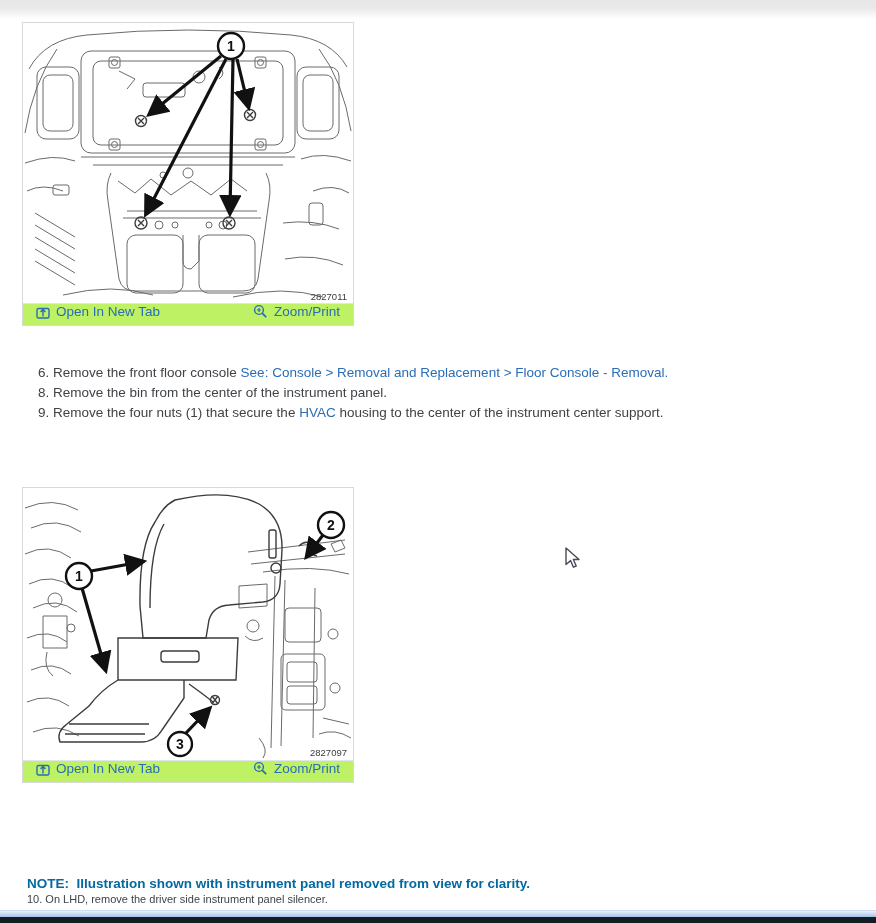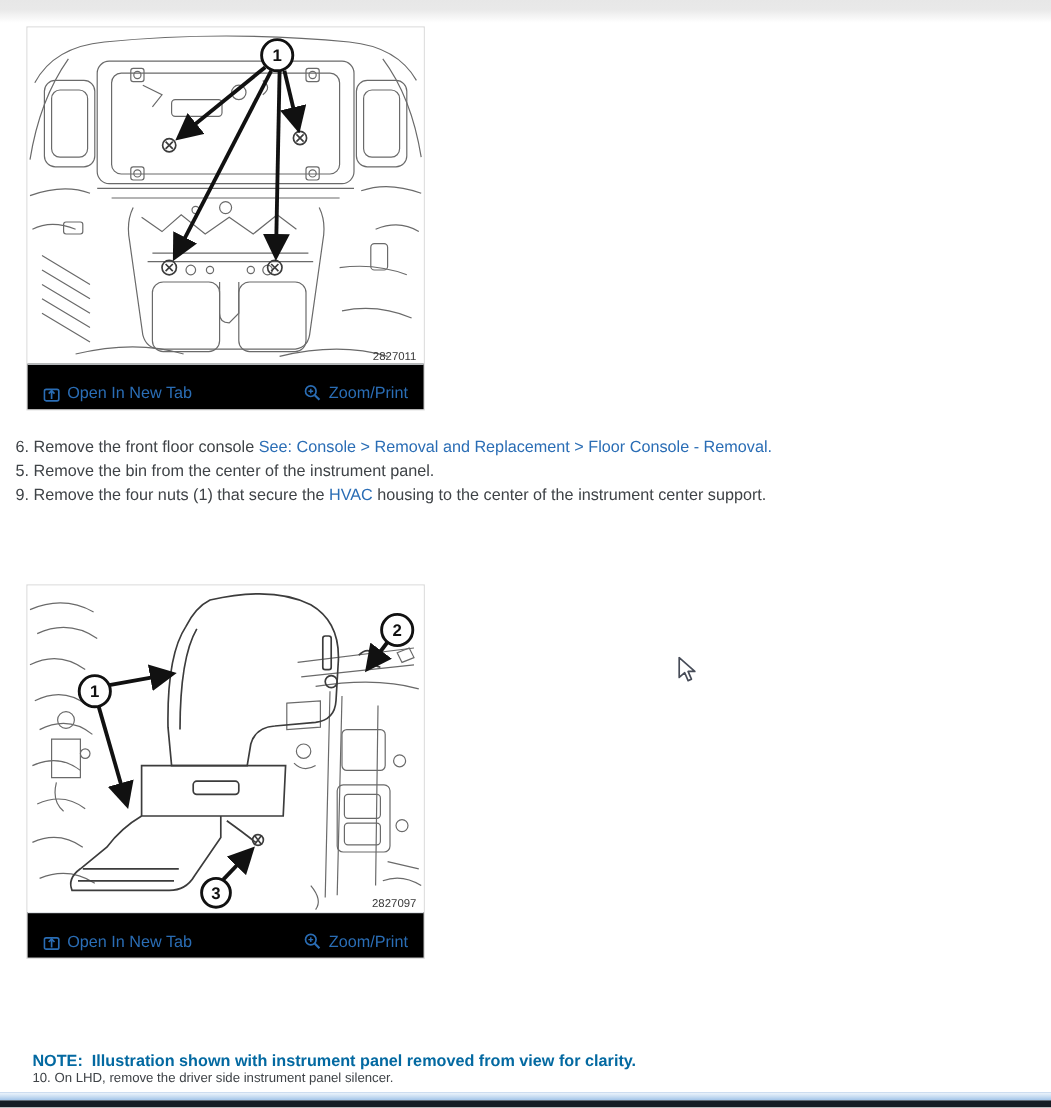--- a/index.html
+++ b/index.html
@@ -16,29 +16,29 @@
   }
   .figure-panel {
     position: absolute; left: 22px; width: 332px;
     border: 1px solid #d9d9d9; background: #fff;
   }
   #figure-panel-1 { top: 22px; }
   #figure-panel-2 { top: 487px; }
   .figure-image { display: block; background: #fff; }
   .figure-footer {
     display: flex; justify-content: space-between; align-items: center;
-    padding: 16px 13px 6px 13px;
-    background: #000000; border-top: 1px solid #e2e5e9;
+    padding: 0 13px 6px 13px;
+    background: #bef264; border-top: 1px solid #e2e5e9;
   }
   .figure-link {
     display: inline-flex; align-items: center; gap: 6px;
     color: #2a6db5; font-size: 13.5px; text-decoration: none; cursor: pointer;
     white-space: nowrap;
   }
-  .steps { position: absolute; left: 13px; top: 363px; font-size: 13.5px; line-height: 20px; color: #3f4347; }
+  .steps { position: absolute; left: 38px; top: 363px; font-size: 13.5px; line-height: 20px; color: #3f4347; }
   .steps .step { white-space: nowrap; }
   .inline-link { color: #2a6db5; text-decoration: none; cursor: pointer; }
   .note {
     position: absolute; left: 27px; top: 876px;
     font-size: 13.5px; font-weight: bold; color: #0369a1; white-space: pre-wrap;
   }
   .step10 { position: absolute; left: 27px; top: 893px; font-size: 11px; color: #3f4347; }
   .cursor { position: absolute; left: 565px; top: 547px; }
   .h-scrollbar {
     position: absolute; left: 0; right: 0; bottom: 6px; height: 7px;
@@ -144,21 +144,21 @@
         <path d="M6,4 L6,8 M4,6 L8,6" stroke="#2a6db5" stroke-width="1.2"></path>
         <path d="M9.3,9.3 L13.2,13.2" stroke="#2a6db5" stroke-width="1.8"></path>
       </svg>
       <span>Zoom/Print</span>
     </a>
   </div>
 </div>
 
 <div class="steps">
   <div class="step"><span>6. Remove the front floor console </span><a class="inline-link">See: Console &gt; Removal and Replacement &gt; Floor Console - Removal.</a><span></span></div>
-  <div class="step"><span>5. Remove the bin from the center of the instrument panel.</span><a class="inline-link"></a><span></span></div>
+  <div class="step"><span>8. Remove the bin from the center of the instrument panel.</span><a class="inline-link"></a><span></span></div>
   <div class="step"><span>9. Remove the four nuts (1) that secure the </span><a class="inline-link">HVAC</a><span> housing to the center of the instrument center support.</span></div>
 </div>
 
 <div class="figure-panel" id="figure-panel-2">
   <svg class="figure-image" width="330" height="272" viewBox="0 0 330 272">
     <defs>
       <marker id="ah2" markerWidth="7" markerHeight="7" refX="5" refY="3.5" orient="auto">
         <path d="M0,0 L7,3.5 L0,7 Z" fill="#111"></path>
       </marker>
     </defs>

